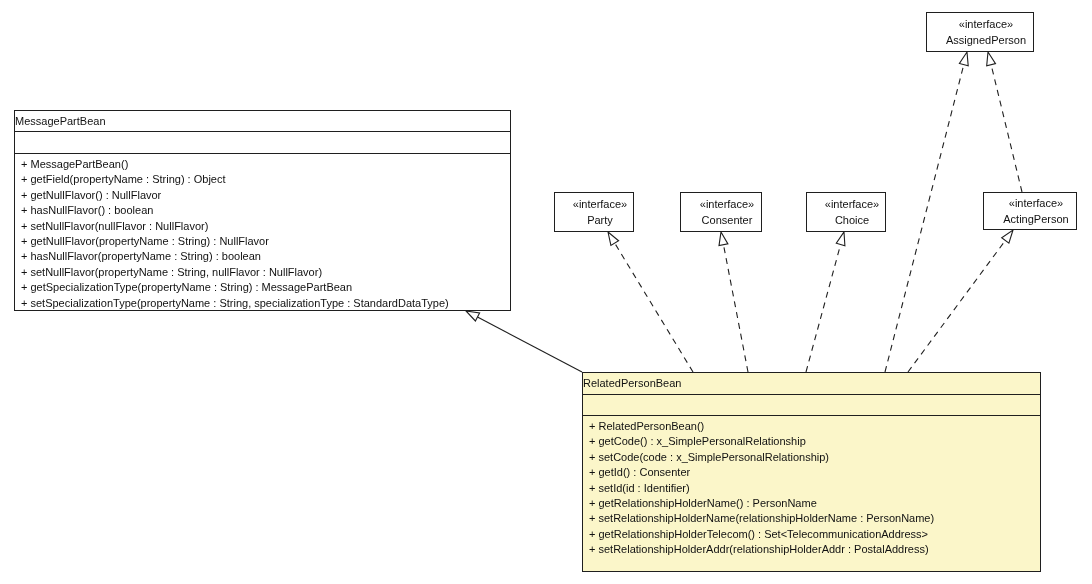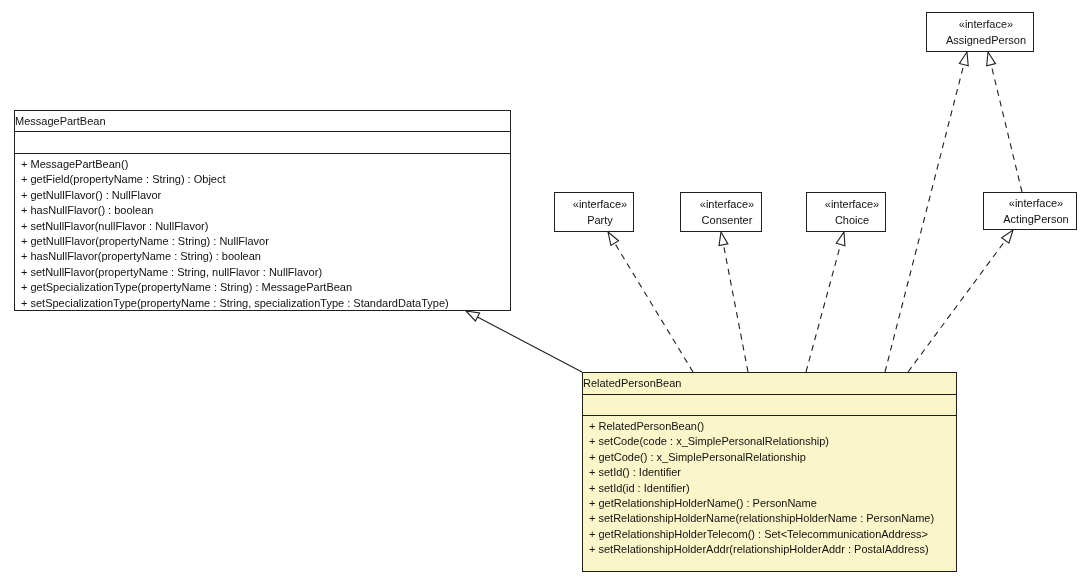--- a/index.html
+++ b/index.html
@@ -29,21 +29,21 @@
     background:#ffffff; border:1px solid #1f1f1f;
     display:flex; flex-direction:column; justify-content:center;
     text-align:center; font-size:11px; line-height:16px; white-space:nowrap;padding-left:12px;
   }
 
   
   #box-messagePartBean { left:14px;  top:110px; width:497px; height:201px; }
   #box-messagePartBean .uml-title { height:20px; line-height:20px; }
   #box-messagePartBean .uml-attrs { height:21px; }
 
-  #box-relatedPersonBean { left:582px; top:372px; width:375px; height:200px; }
+  #box-relatedPersonBean { left:582px; top:372px; width:459px; height:200px; }
   #box-relatedPersonBean .uml-title { height:21px; line-height:21px; }
   #box-relatedPersonBean .uml-attrs { height:20px; }
 
   #iface-party         { left:554px; top:192px; width:80px;  height:40px; }
   #iface-consenter     { left:680px; top:192px; width:82px;  height:40px; }
   #iface-choice        { left:806px; top:192px; width:80px;  height:40px; }
   #iface-actingPerson  { left:983px; top:192px; width:94px;  height:38px; }
   #iface-assignedPerson{ left:926px; top:12px;  width:108px; height:40px; }
 
   .edge-line   { stroke:#1f1f1f; stroke-width:1.1; fill:none; }
@@ -108,23 +108,23 @@
         <div>+ getSpecializationType(propertyName : String) : MessagePartBean</div>
         <div>+ setSpecializationType(propertyName : String, specializationType : StandardDataType)</div>
       </div>
   </div>
 
   <div class="uml-box" id="box-relatedPersonBean" style="background-color: rgb(251, 246, 201);">
     <div class="uml-title">RelatedPersonBean</div>
     <div class="uml-attrs"></div>
     <div class="uml-methods">
         <div>+ RelatedPersonBean()</div>
+        <div>+ getCode() : x_SimplePersonalRelationship</div>
         <div>+ setCode(code : x_SimplePersonalRelationship)</div>
-        <div>+ getCode() : x_SimplePersonalRelationship</div>
-        <div>+ setId() : Identifier</div>
+        <div>+ getId() : Consenter</div>
         <div>+ setId(id : Identifier)</div>
         <div>+ getRelationshipHolderName() : PersonName</div>
         <div>+ setRelationshipHolderName(relationshipHolderName : PersonName)</div>
         <div>+ getRelationshipHolderTelecom() : Set&lt;TelecommunicationAddress&gt;</div>
         <div>+ setRelationshipHolderAddr(relationshipHolderAddr : PostalAddress)</div>
       </div>
   </div>
 
   <div class="uml-iface" id="iface-party">
     <div>«interface»</div>

